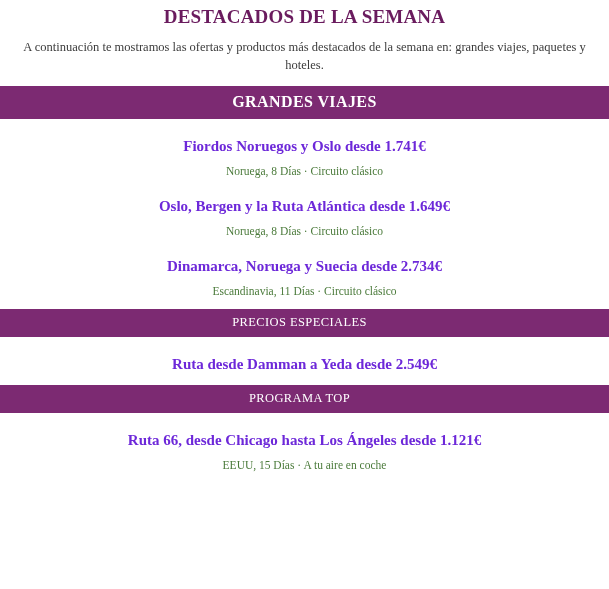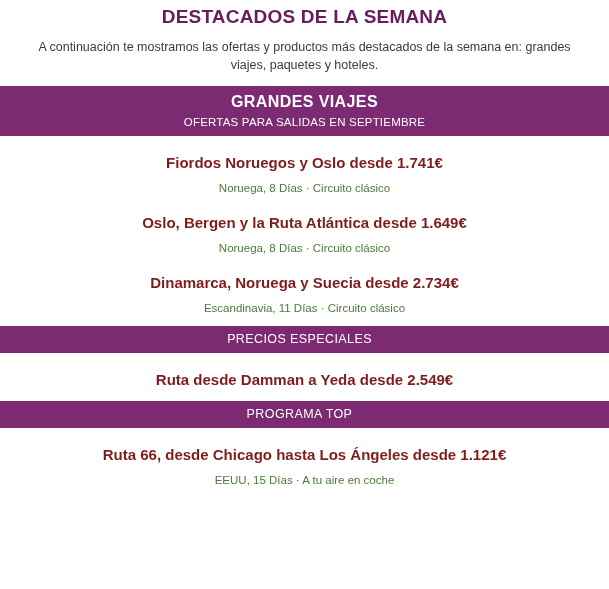--- a/index.html
+++ b/index.html
@@ -10,20 +10,21 @@
     width: 609px;
     height: 589px;
     background: #ffffff;
     font-family: "Liberation Sans", sans-serif;
     color: #6b2060;
     overflow: hidden;
   }
   .page {
     width: 609px;
     box-sizing: border-box;
+    font-family: Liberation Serif, serif;
   }
   .main-title {
     text-align: center;
     font-size: 19px;
     font-weight: bold;
     color: #6a1b5e;
     letter-spacing: 0.2px;
     margin: 6px 0 10px 0;
     padding: 0 10px;
   }
@@ -69,21 +70,21 @@
     list-style: none;
   }
   .offer {
     text-align: center;
     padding: 16px 14px 4px 14px;
   }
   .offer-title {
     display: block;
     font-size: 15px;
     font-weight: bold;
-    color: #7f1d1d;
+    color: #6d28d9;
     line-height: 1.25;
   }
   .offer-meta {
     display: block;
     font-size: 11.5px;
     color: #4a7a3a;
     margin-top: 9px;
   }
   .spacer-sm { height: 8px; }
 </style>
@@ -91,21 +92,20 @@
 <body>
 
 <div class="page">
 
   <div class="main-title">DESTACADOS DE LA SEMANA</div>
 
   <div class="intro">A continuación te mostramos las ofertas y productos más destacados de la semana en: grandes viajes, paquetes y hoteles.</div>
 
   <div class="section-band">
     <span class="band-main">GRANDES VIAJES</span>
-    <span class="band-sub">OFERTAS PARA SALIDAS EN SEPTIEMBRE</span>
   </div>
   <ul class="offers">
     <li class="offer">
       <span class="offer-title">Fiordos Noruegos y Oslo desde 1.741€</span>
       <span class="offer-meta">Noruega, 8 Días · Circuito clásico</span>
     </li>
     <li class="offer">
       <span class="offer-title">Oslo, Bergen y la Ruta Atlántica desde 1.649€</span>
       <span class="offer-meta">Noruega, 8 Días · Circuito clásico</span>
     </li>

